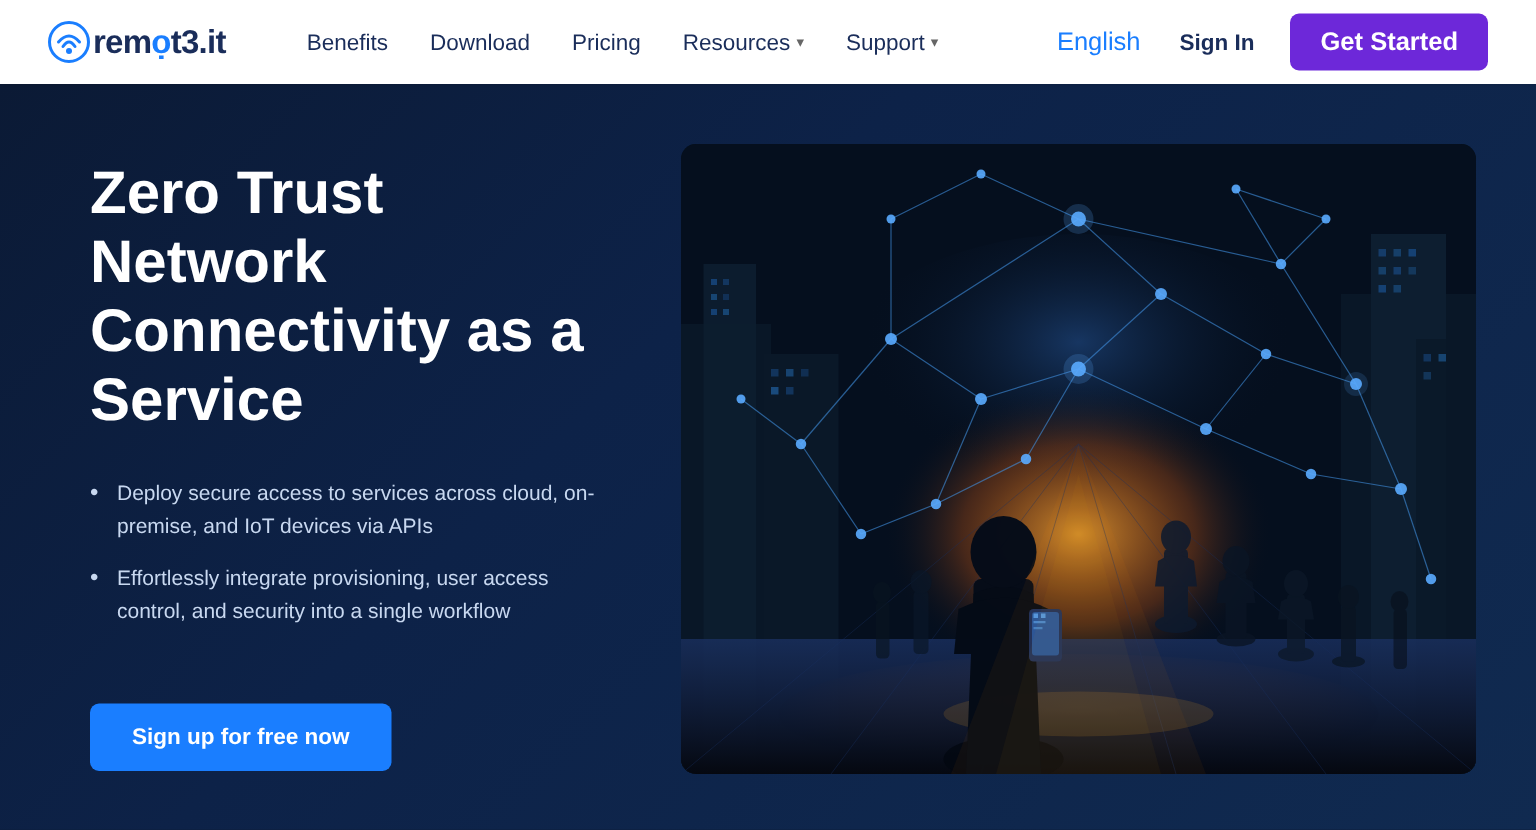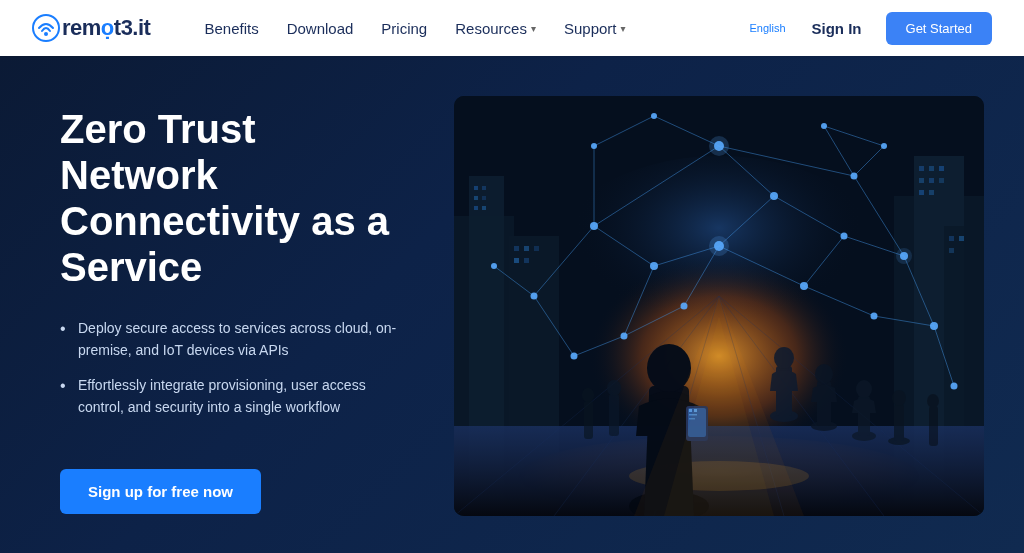--- a/index.html
+++ b/index.html
@@ -49,40 +49,40 @@
       white-space: nowrap;
     }
     .nav-link .chevron { font-size: 10px; color: #666; }
     .nav-right {
       display: flex;
       align-items: center;
       gap: 4px;
     }
     .nav-english {
       color: #1a7eff;
-      font-size: 11px;
+      font-size: 17px;
       font-weight: 500;
       padding: 0 10px;
       cursor: pointer;
     }
     .nav-signin {
       color: #1a2d5a;
       font-size: 15px;
       font-weight: 700;
       padding: 0 12px;
       cursor: pointer;
     }
     .btn-get-started {
-      background: #3b82f6;
+      background: #6d28d9;
       color: #fff;
       border: none;
       border-radius: 6px;
       padding: 9px 20px;
-      font-size: 13px;
-      font-weight: 400;
+      font-size: 17px;
+      font-weight: 700;
       cursor: pointer;
       margin-left: 8px;
     }
 
     
     .hero {
       background: linear-gradient(135deg, #0b1a35 0%, #0d2248 40%, #102a50 100%);
       display: flex;
       height: 499px;
       position: relative;

